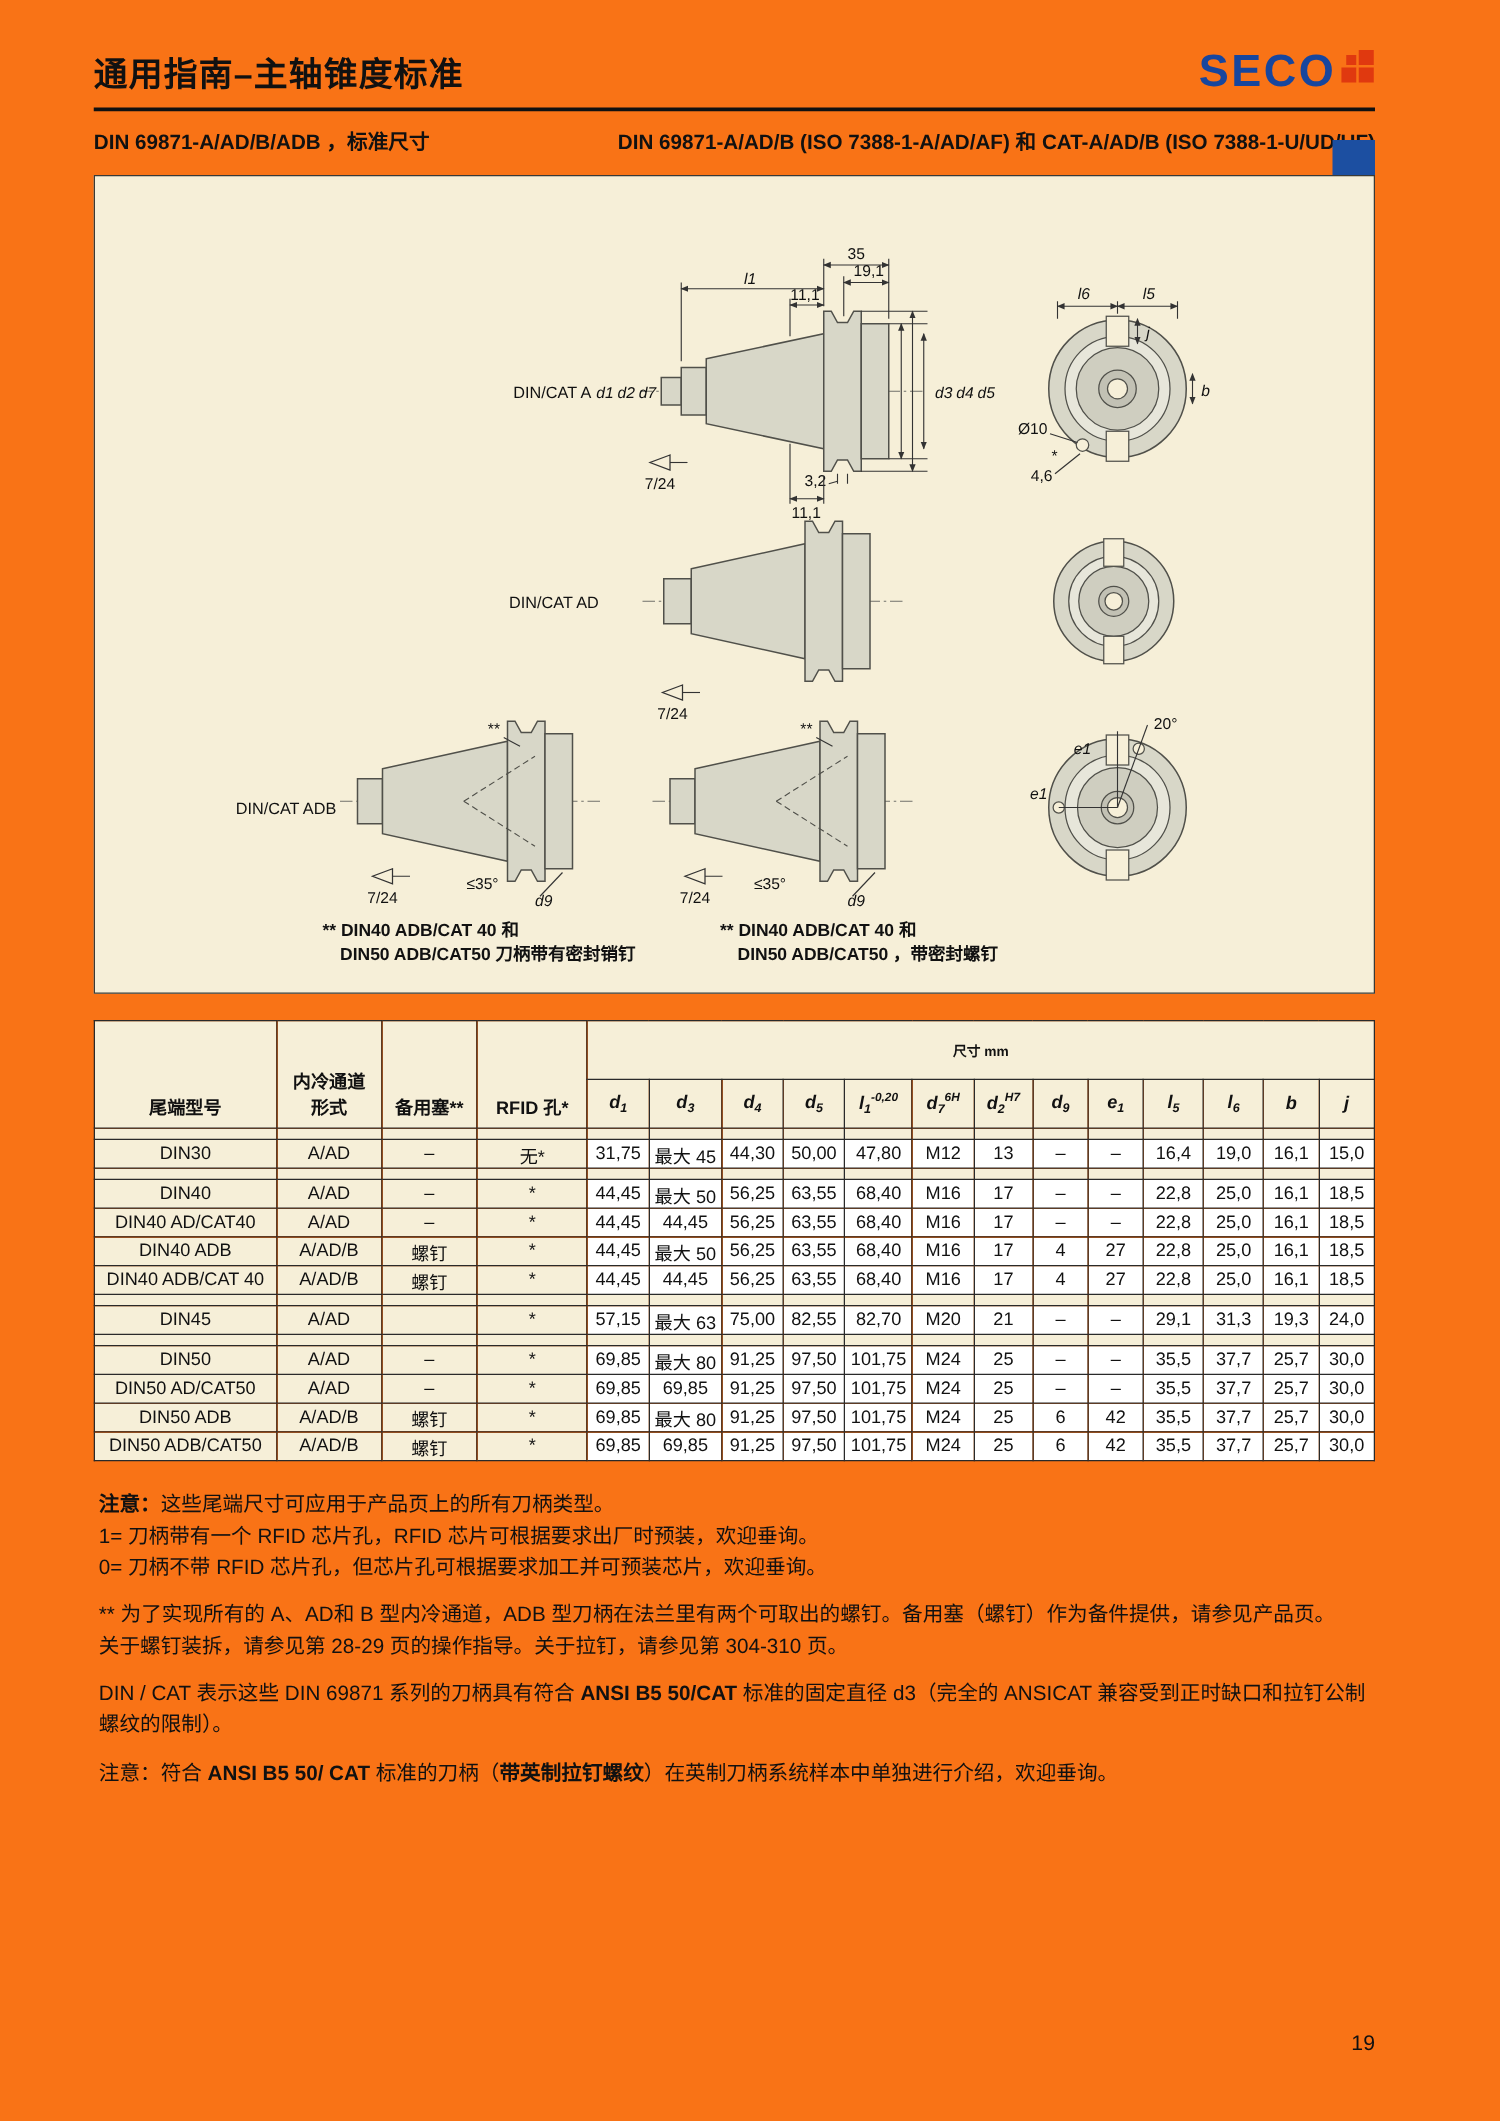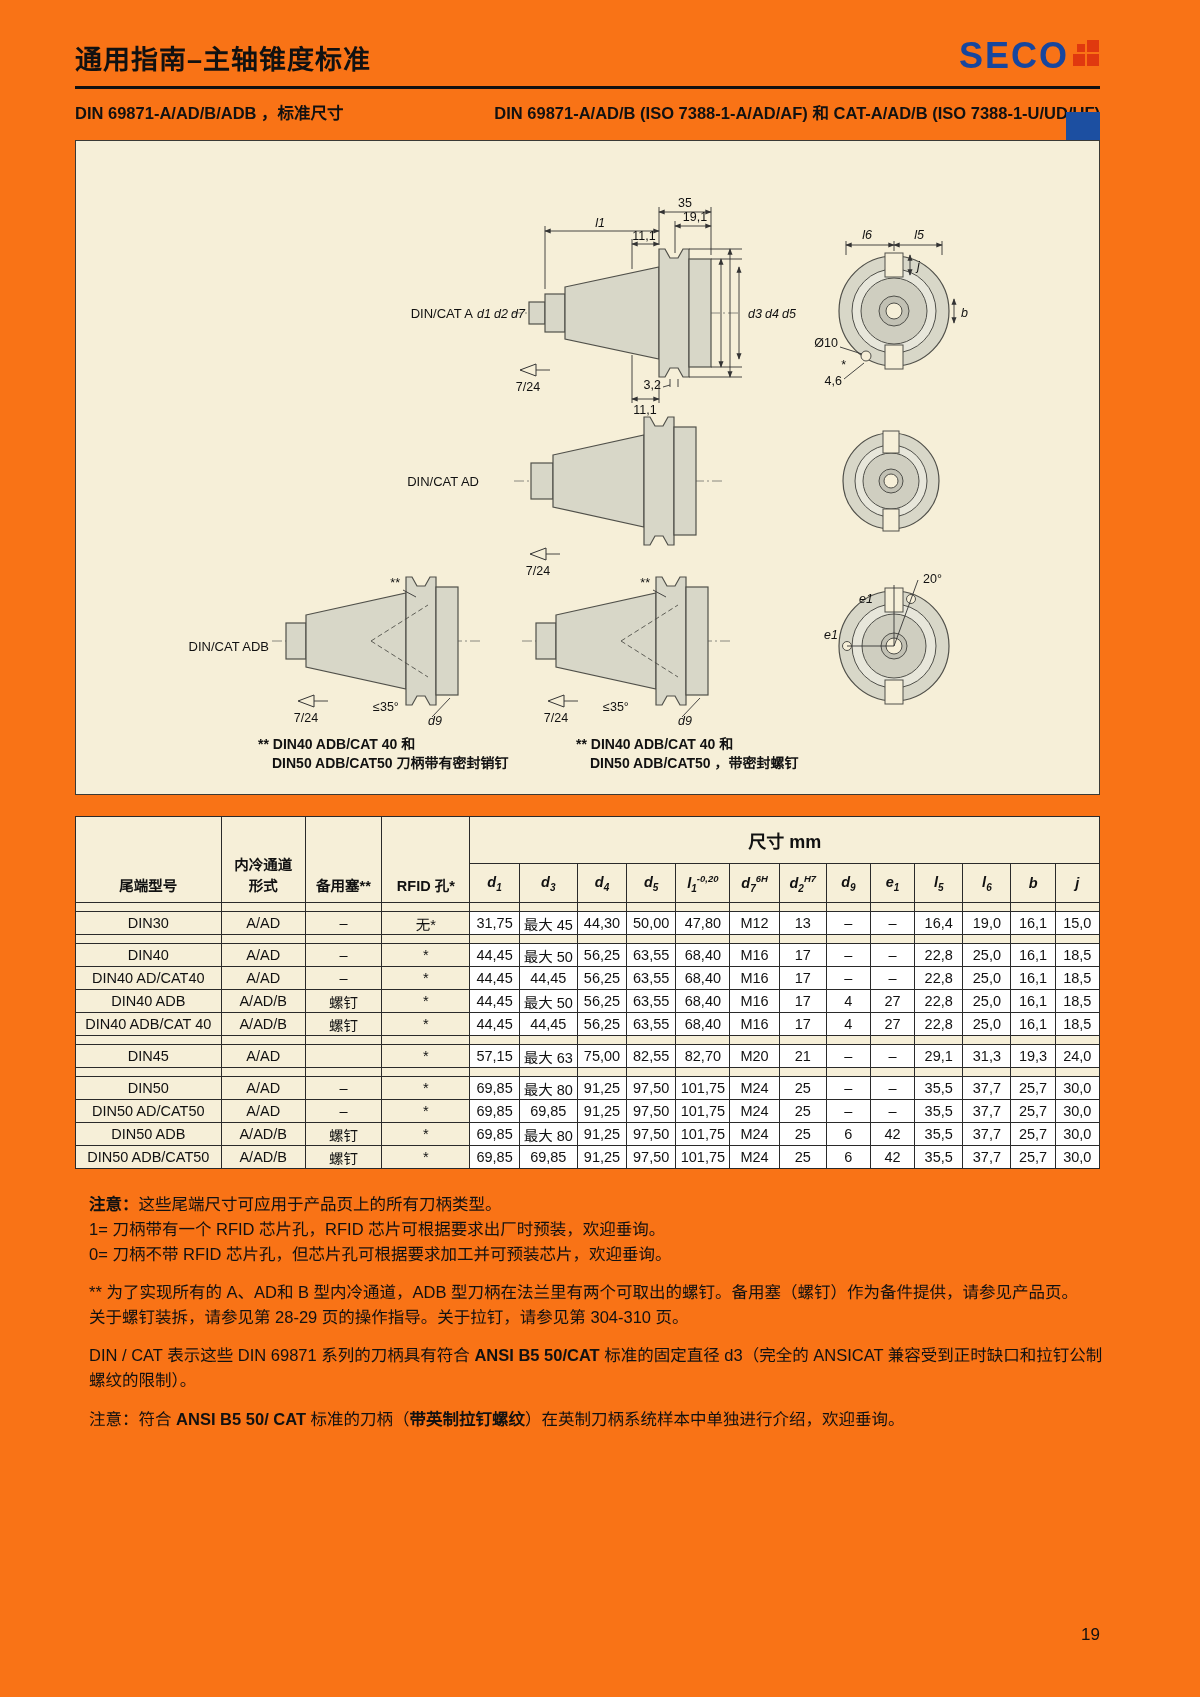--- a/index.html
+++ b/index.html
@@ -19,30 +19,30 @@
   .drawing-panel{position:absolute;left:75px;top:140px;width:1023px;height:653px;
     border:1.4px solid #3a3a36;background:#f6efd8;}
   .drawing-panel svg{display:block;width:1023px;height:653px;}
 
   
   .table-wrap{position:absolute;left:75px;top:816px;width:1025px;}
   table.spec{border-collapse:collapse;width:1025px;table-layout:fixed;font-size:14.5px;}
   .spec th,.spec td{border:1px solid #2a2a2a;padding:0 2px;text-align:center;
     overflow:hidden;white-space:nowrap;}
   .spec th.lab{background:#f6efd8;font-weight:bold;vertical-align:bottom;padding-bottom:7px;font-size:14.5px;}
-  .spec th.dims-title{background:#f6efd8;vertical-align:middle;font-weight:bold;font-size:18px;height:46px;}
+  .spec th.dims-title{background:#f6efd8;vertical-align:middle;font-weight:bold;font-size:11px;height:46px;}
   .spec th.dimh{background:#f6efd8;height:38px;font-weight:bold;font-style:italic;font-size:14.5px;vertical-align:middle;}
   .spec th sub{font-size:10px;}
   .spec th sup{font-size:9.5px;}
   .spec td.lab{background:#f6efd8;height:22px;}
   .spec td.val{background:#ffffff;height:22px;}
   .spec tr.sep td{height:8px;background:#f6efd8;padding:0;}
 
   
-  .notes{position:absolute;left:89px;top:1192px;width:1028px;font-size:16.5px;line-height:1.52;}
+  .notes{position:absolute;left:79px;top:1192px;width:1028px;font-size:16.5px;line-height:1.52;}
   .notes .note{margin:0;}
   .notes .note.para{margin-top:13px;}
   .notes b{font-weight:bold;}
 
   .page-number{position:absolute;left:1072px;top:1625px;font-size:17px;width:28px;text-align:right;}
 
   
   .tool{fill:#d8d7c8;stroke:#50504a;stroke-width:1.2;}
   .hole{fill:#f6efd8;stroke:#50504a;stroke-width:1;}
   .dim{stroke:#333;stroke-width:0.9;fill:none;}

